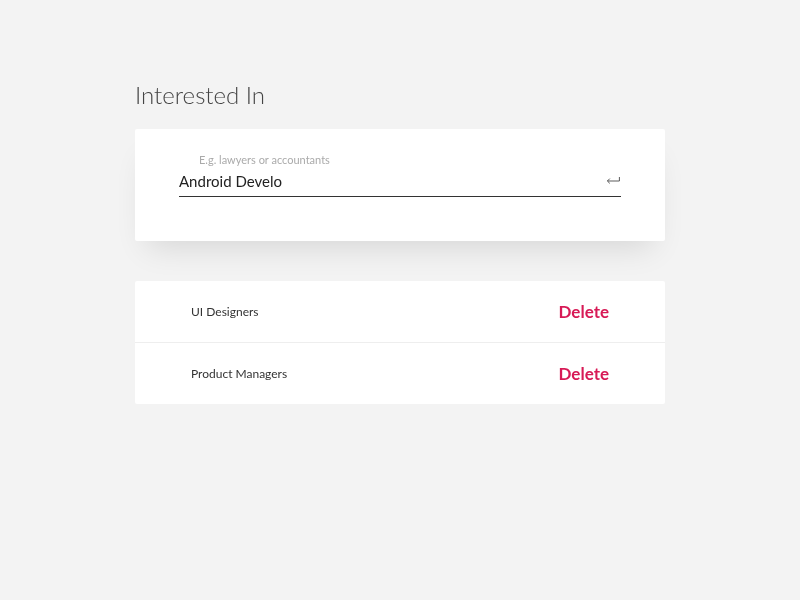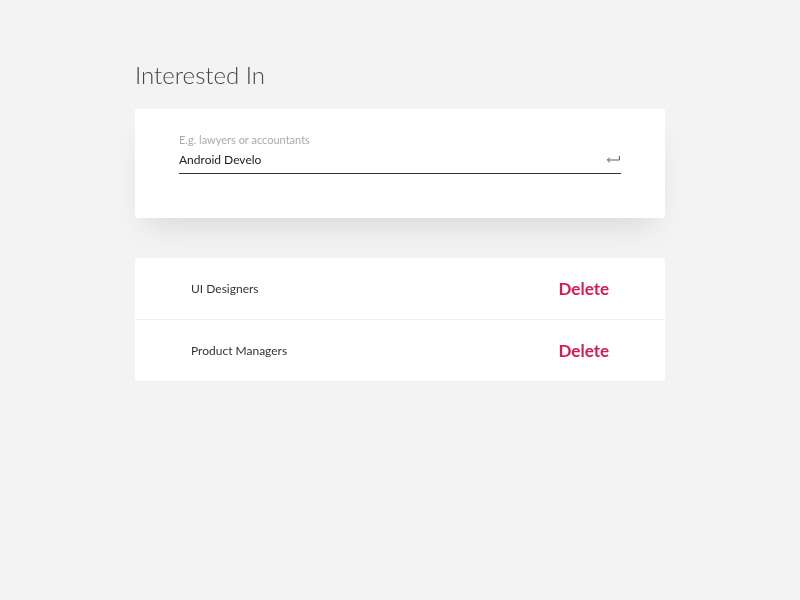--- a/index.html
+++ b/index.html
@@ -9,51 +9,52 @@
     }
     body {
       width: 800px;
       height: 600px;
       background-color: #f3f3f3;
       font-family: 'Lato', 'Helvetica Neue', Arial, sans-serif;
       color: #333;
       overflow: hidden;
     }
     .container {
-      padding: 60px 135px 0 135px;
+      padding: 80px 135px 0 135px;
     }
     .page-title {
       font-size: 24px;
       font-weight: 300;
       color: #444;
       margin-bottom: 20px;
     }
     .input-card {
       background: #fff;
       border-radius: 2px;
       padding: 24px 44px 44px 44px;
       box-shadow: 0 18px 32px -12px rgba(0,0,0,0.12);
       position: relative;
     }
     .input-hint {
       font-size: 11px;
       color: #aaa;
       margin-bottom: 6px;
+      margin-left: 20px;
     }
     .input-row {
       display: flex;
       align-items: center;
       border-bottom: 1px solid #333;
       padding-bottom: 6px;
     }
     .text-input {
       flex: 1;
       border: none;
       outline: none;
-      font-size: 12px;
+      font-size: 15px;
       color: #222;
       font-family: inherit;
       background: transparent;
     }
     .enter-icon {
       color: #666;
       display: flex;
       align-items: center;
       cursor: pointer;
     }

